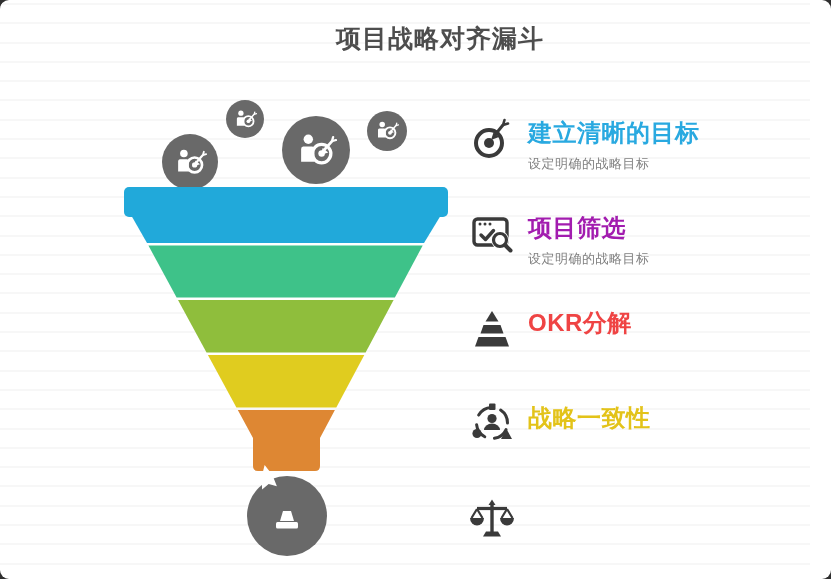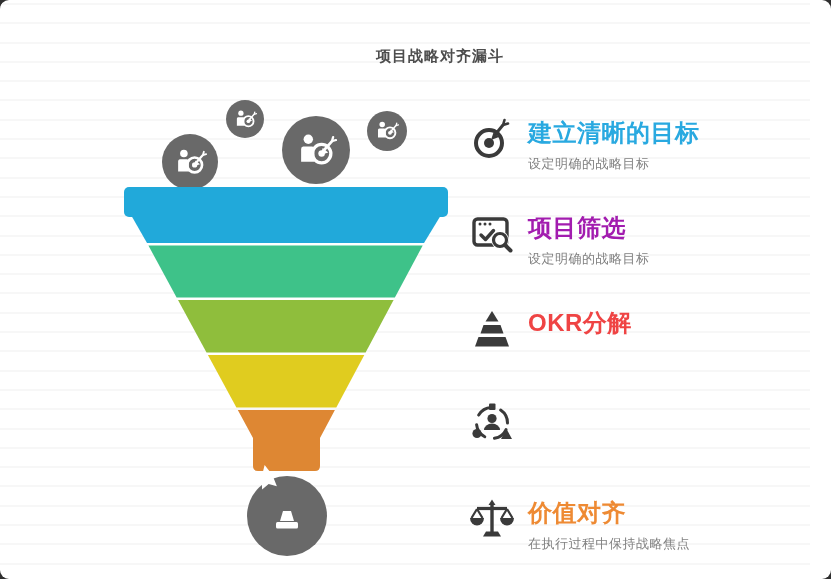--- a/index.html
+++ b/index.html
@@ -17,23 +17,23 @@
     box-sizing:border-box;
   }
   .bg-stripes{
     position:absolute;left:0;top:0;right:21px;bottom:0;
     background:repeating-linear-gradient(to bottom,#f7f7f7 0px,#f7f7f7 2px,transparent 2px,transparent 19.3px);
     background-position:0 3px;
     pointer-events:none;
   }
   .page-title{
     position:absolute;
-    top:47px;left:440px;
+    top:22px;left:440px;
     transform:translateX(-50%);
-    font-size:15px;
+    font-size:25px;
     font-weight:bold;
     color:#4d4d4d;
     letter-spacing:1px;
     white-space:nowrap;
   }
   .funnel-svg{
     position:absolute;left:0;top:0;
   }
   .steps{
     position:absolute;left:466px;top:0;width:340px;
@@ -162,34 +162,31 @@
     <div class="step-row" style="top:397px">
       <svg class="step-icon" viewBox="0 0 44 44">
         <circle cx="22" cy="22" r="15.5" fill="none" stroke="#3a3a3a" stroke-width="3" stroke-dasharray="15 10" stroke-linecap="round" transform="rotate(25 22 22)"></circle>
         <circle cx="22" cy="17.5" r="4.6" fill="#3a3a3a"></circle>
         <path d="M14,29 a8,6.5 0 0 1 16,0 z" fill="#3a3a3a"></path>
         <rect x="19" y="2.5" width="6.5" height="6.5" rx="1" fill="#3a3a3a"></rect>
         <circle cx="7" cy="32.5" r="4.6" fill="#3a3a3a"></circle>
         <polygon points="36.5,28 42,38 31,38" fill="#3a3a3a"></polygon>
       </svg>
       <div class="step-text">
+        <div class="step-title" style="color: rgb(227, 195, 25);">战略一致性</div>
       </div>
     </div>
 
     <div class="step-row" style="top:492px">
       <svg class="step-icon" viewBox="0 0 44 44">
         <rect x="20.3" y="7" width="3.4" height="29" fill="#3a3a3a"></rect>
         <polygon points="22,3.5 25.5,9 18.5,9" fill="#3a3a3a"></polygon>
         <line x1="7" y1="12.5" x2="37" y2="12.5" stroke="#3a3a3a" stroke-width="3.2"></line>
         <path d="M7,13 L1.5,22 M7,13 L12.5,22" stroke="#3a3a3a" stroke-width="2.2"></path>
         <path d="M0,22 a7,7.5 0 0 0 14,0 z" fill="#3a3a3a"></path>
         <path d="M37,13 L31.5,22 M37,13 L42.5,22" stroke="#3a3a3a" stroke-width="2.2"></path>
         <path d="M30,22 a7,7.5 0 0 0 14,0 z" fill="#3a3a3a"></path>
         <path d="M13,40.5 h18 l-3,-5 h-12 z" fill="#3a3a3a"></path>
       </svg>
-      <div class="step-text">
-        <div class="step-title" style="color: rgb(238, 138, 51);">价值对齐</div>
-        <div class="step-desc">在执行过程中保持战略焦点</div>
-      </div>
     </div>
 
   </div>
 </div>
 
 </body></html>

